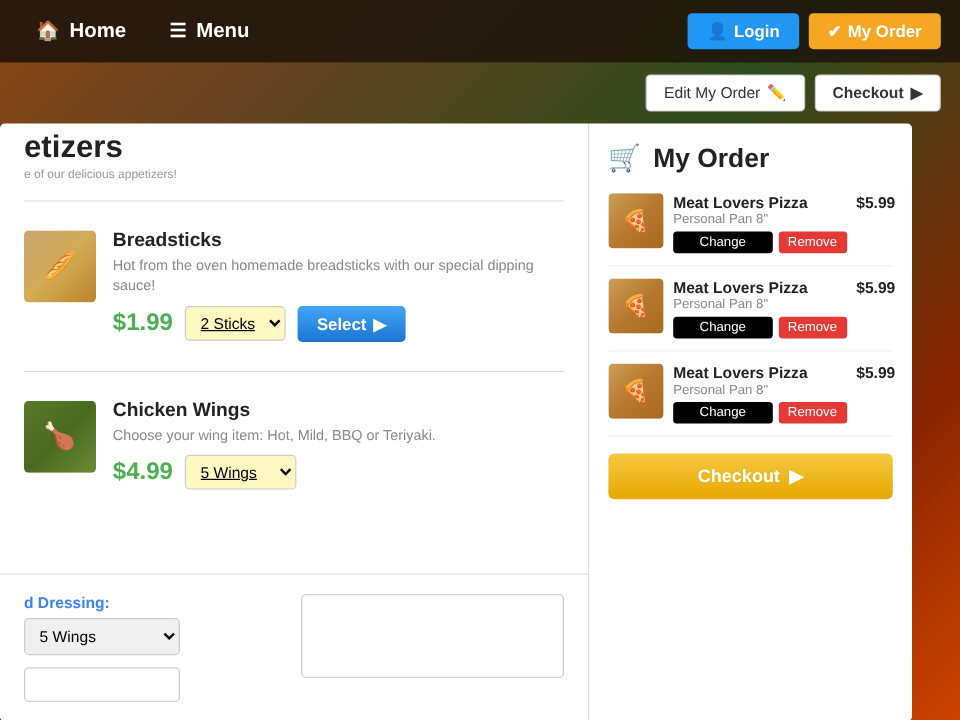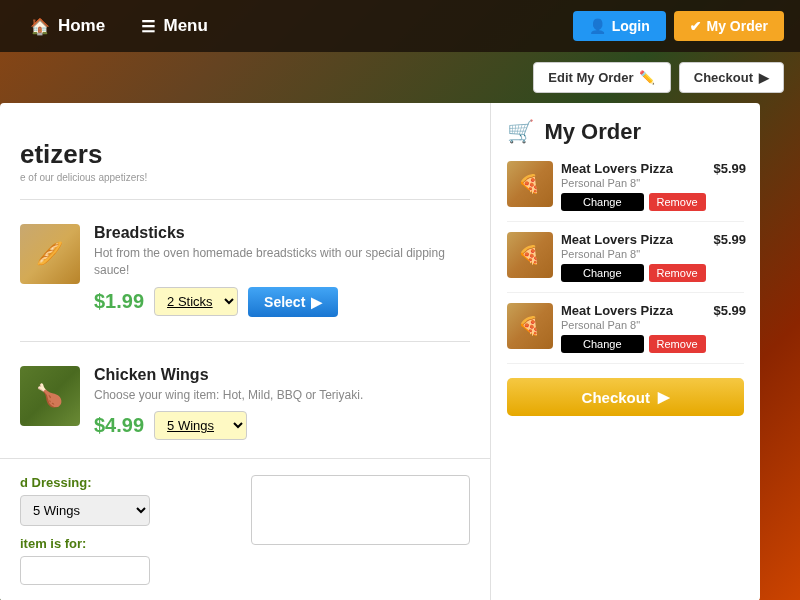--- a/index.html
+++ b/index.html
@@ -91,21 +91,21 @@
       padding: 10px 16px;
       gap: 8px;
     }
     .btn-edit-order {
       background: #fff;
       color: #333;
       border: 1.5px solid #ccc;
       padding: 7px 14px;
       border-radius: 4px;
       font-size: 13px;
-      font-weight: bold;
+      font-weight: normal;
       cursor: pointer;
       display: flex;
       align-items: center;
       gap: 6px;
     }
     .btn-checkout-top {
       background: #fff;
       color: #333;
       border: 1.5px solid #ccc;
       padding: 7px 14px;
@@ -126,21 +126,21 @@
       gap: 0;
       padding: 0 0 0 0;
       height: calc(600px - 52px - 50px);
     }
 
     
     .left-panel {
       background: #fff;
       width: 490px;
       min-width: 490px;
-      padding: 36px 20px 0 20px;
+      padding: 4px 20px 0 20px;
       overflow: hidden;
       border-radius: 4px 0 0 4px;
       position: relative;
     }
 
     .section-title {
       font-size: 26px;
       font-weight: bold;
       color: #222;
       margin-bottom: 2px;
@@ -234,21 +234,21 @@
       grid-template-columns: 1fr 1fr;
       gap: 12px;
     }
     .form-row {
       display: flex;
       flex-direction: column;
       gap: 5px;
     }
     .form-label {
       font-size: 13px;
-      color: #4d7c0f;
+      color: #3b82f6;
       font-weight: bold;
     }
     .form-input {
       border: 1.5px solid #ccc;
       border-radius: 4px;
       padding: 6px 8px;
       font-size: 13px;
       width: 130px;
     }
     .form-textarea {
@@ -491,21 +491,20 @@
       <div class="bottom-panel-grid">
         <div>
           <div class="form-row">
             <span class="form-label">d Dressing:</span>
             <select class="form-input" style="width:130px;">
               <option selected="">5 Wings</option>
               <option>10 Wings</option>
             </select>
           </div>
           <div class="form-row" style="margin-top:10px;">
-            <span class="form-label">item is for:</span>
             <input class="form-input" type="text" style="width: 130px;">
           </div>
         </div>
         <div class="special-instructions-section">
           <textarea class="form-textarea" style=""></textarea>
         </div>
       </div>
     </div>
   </div>
 

